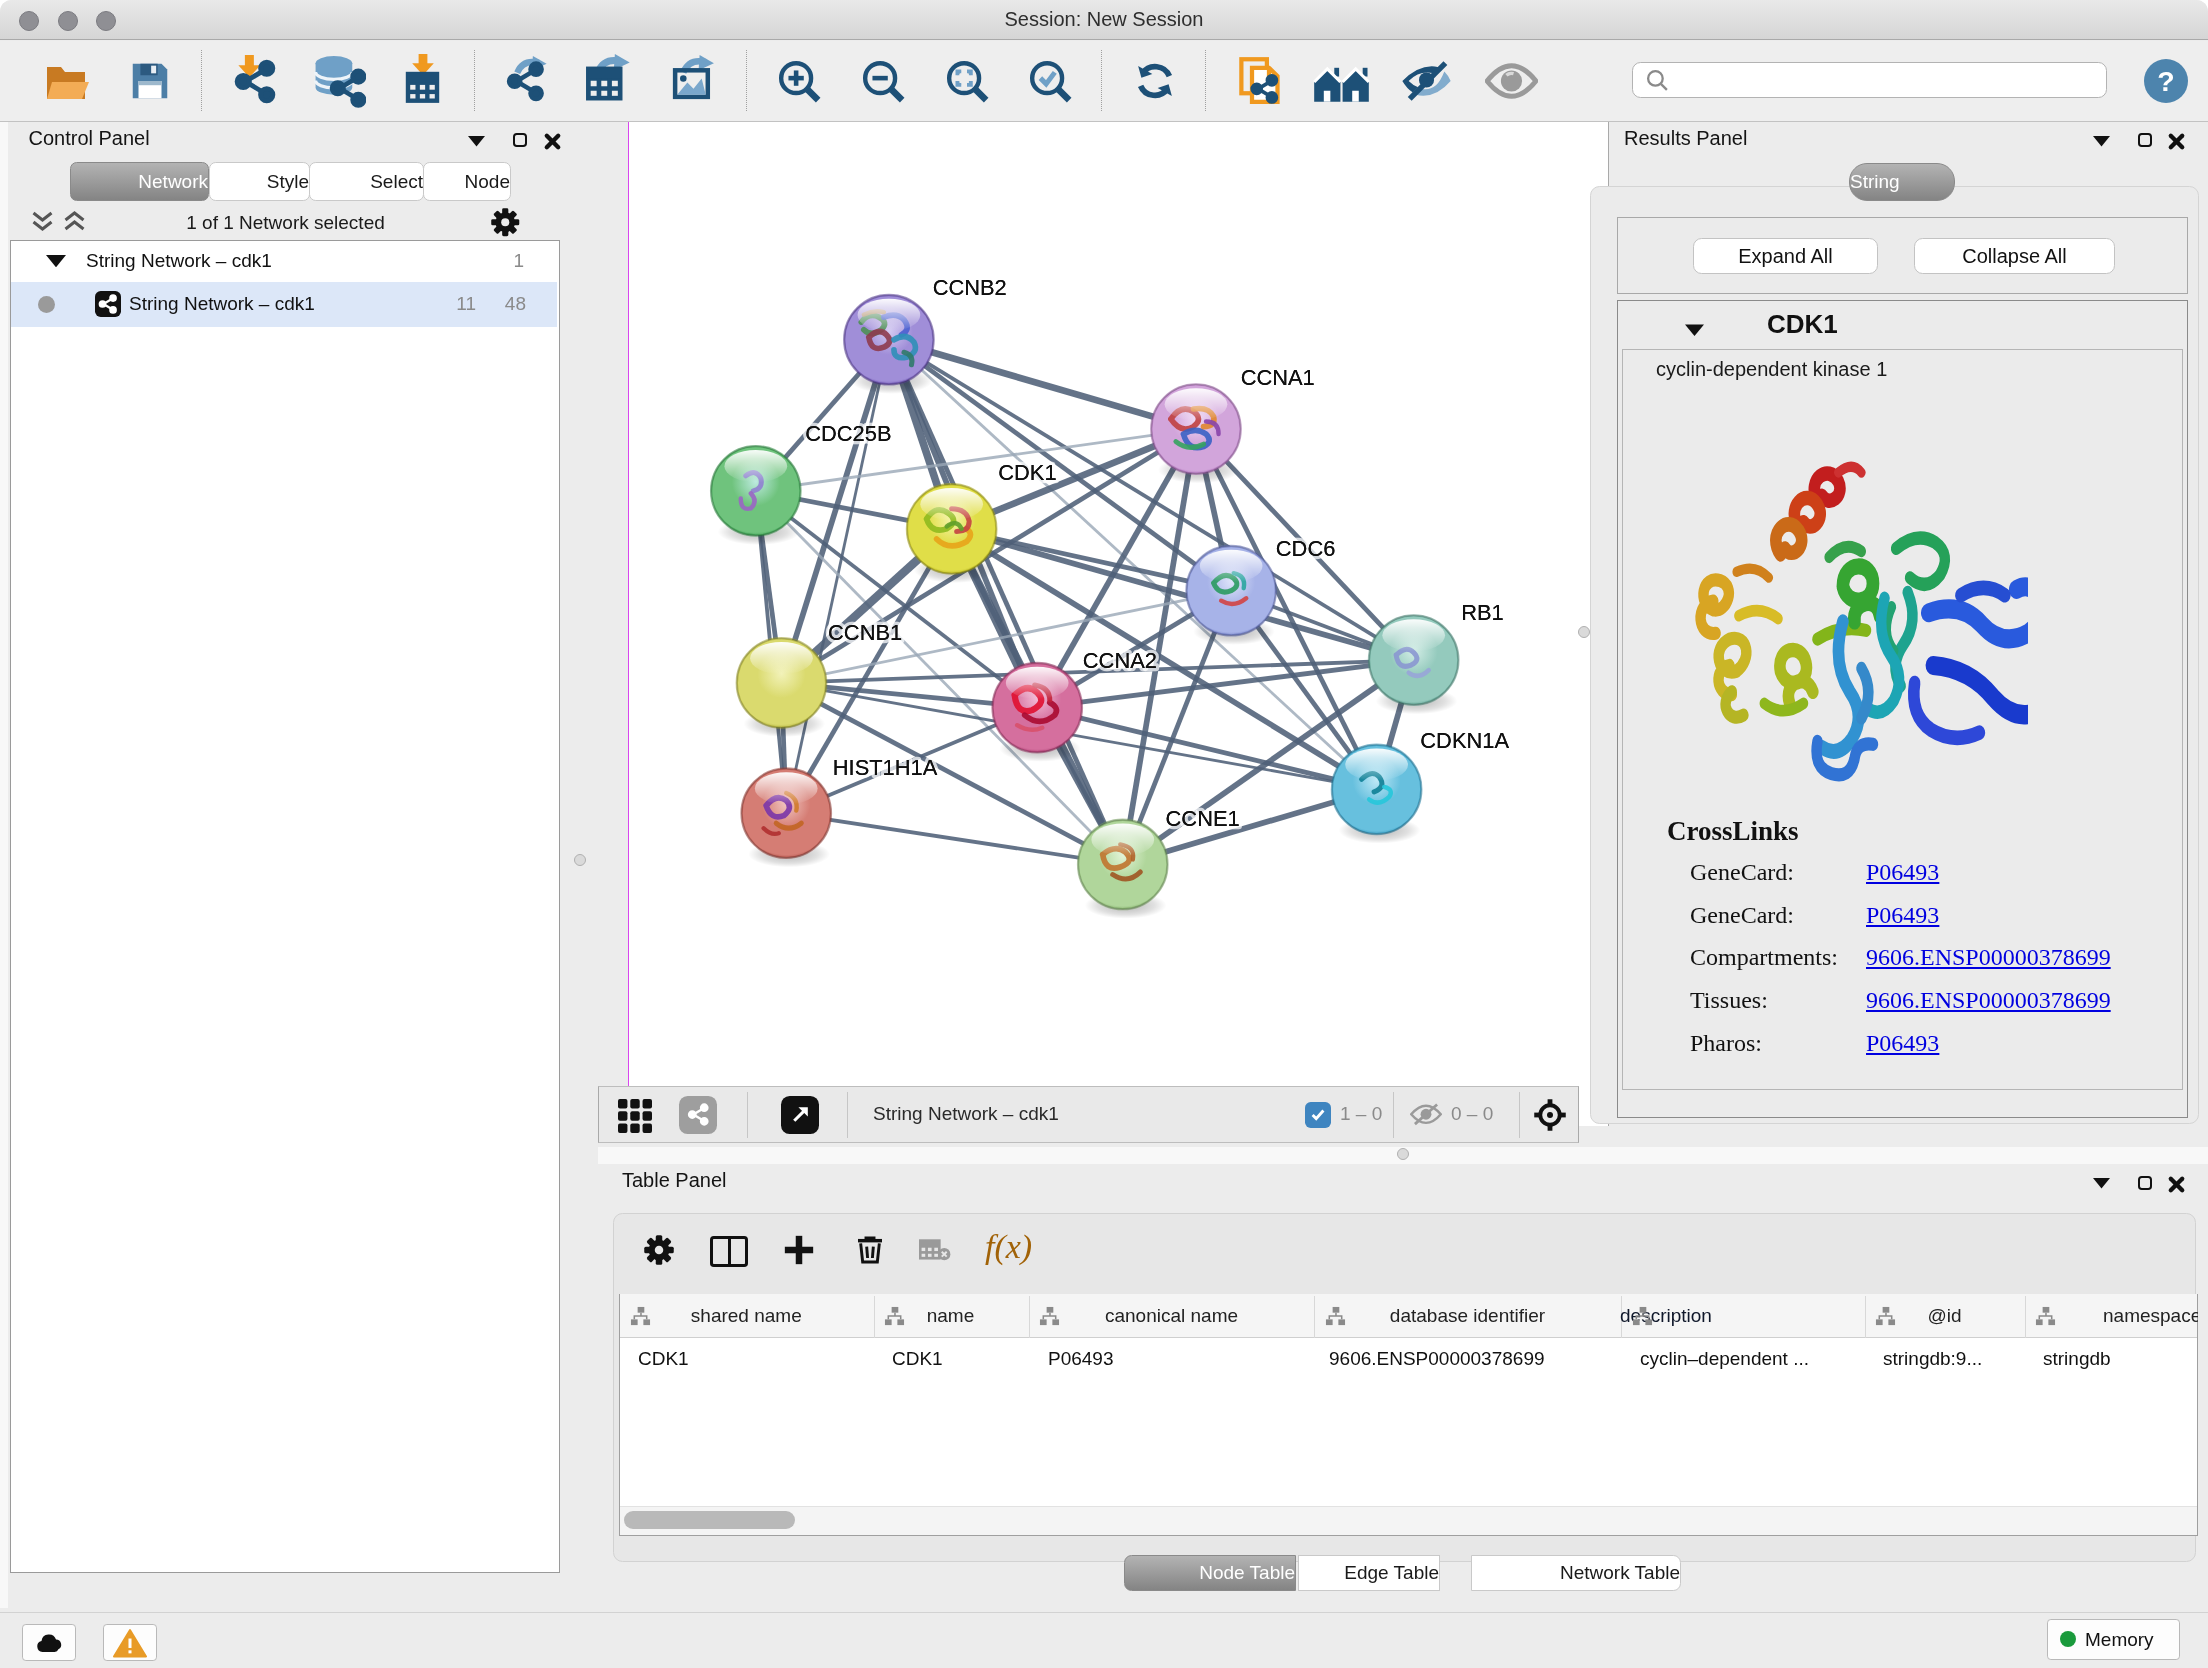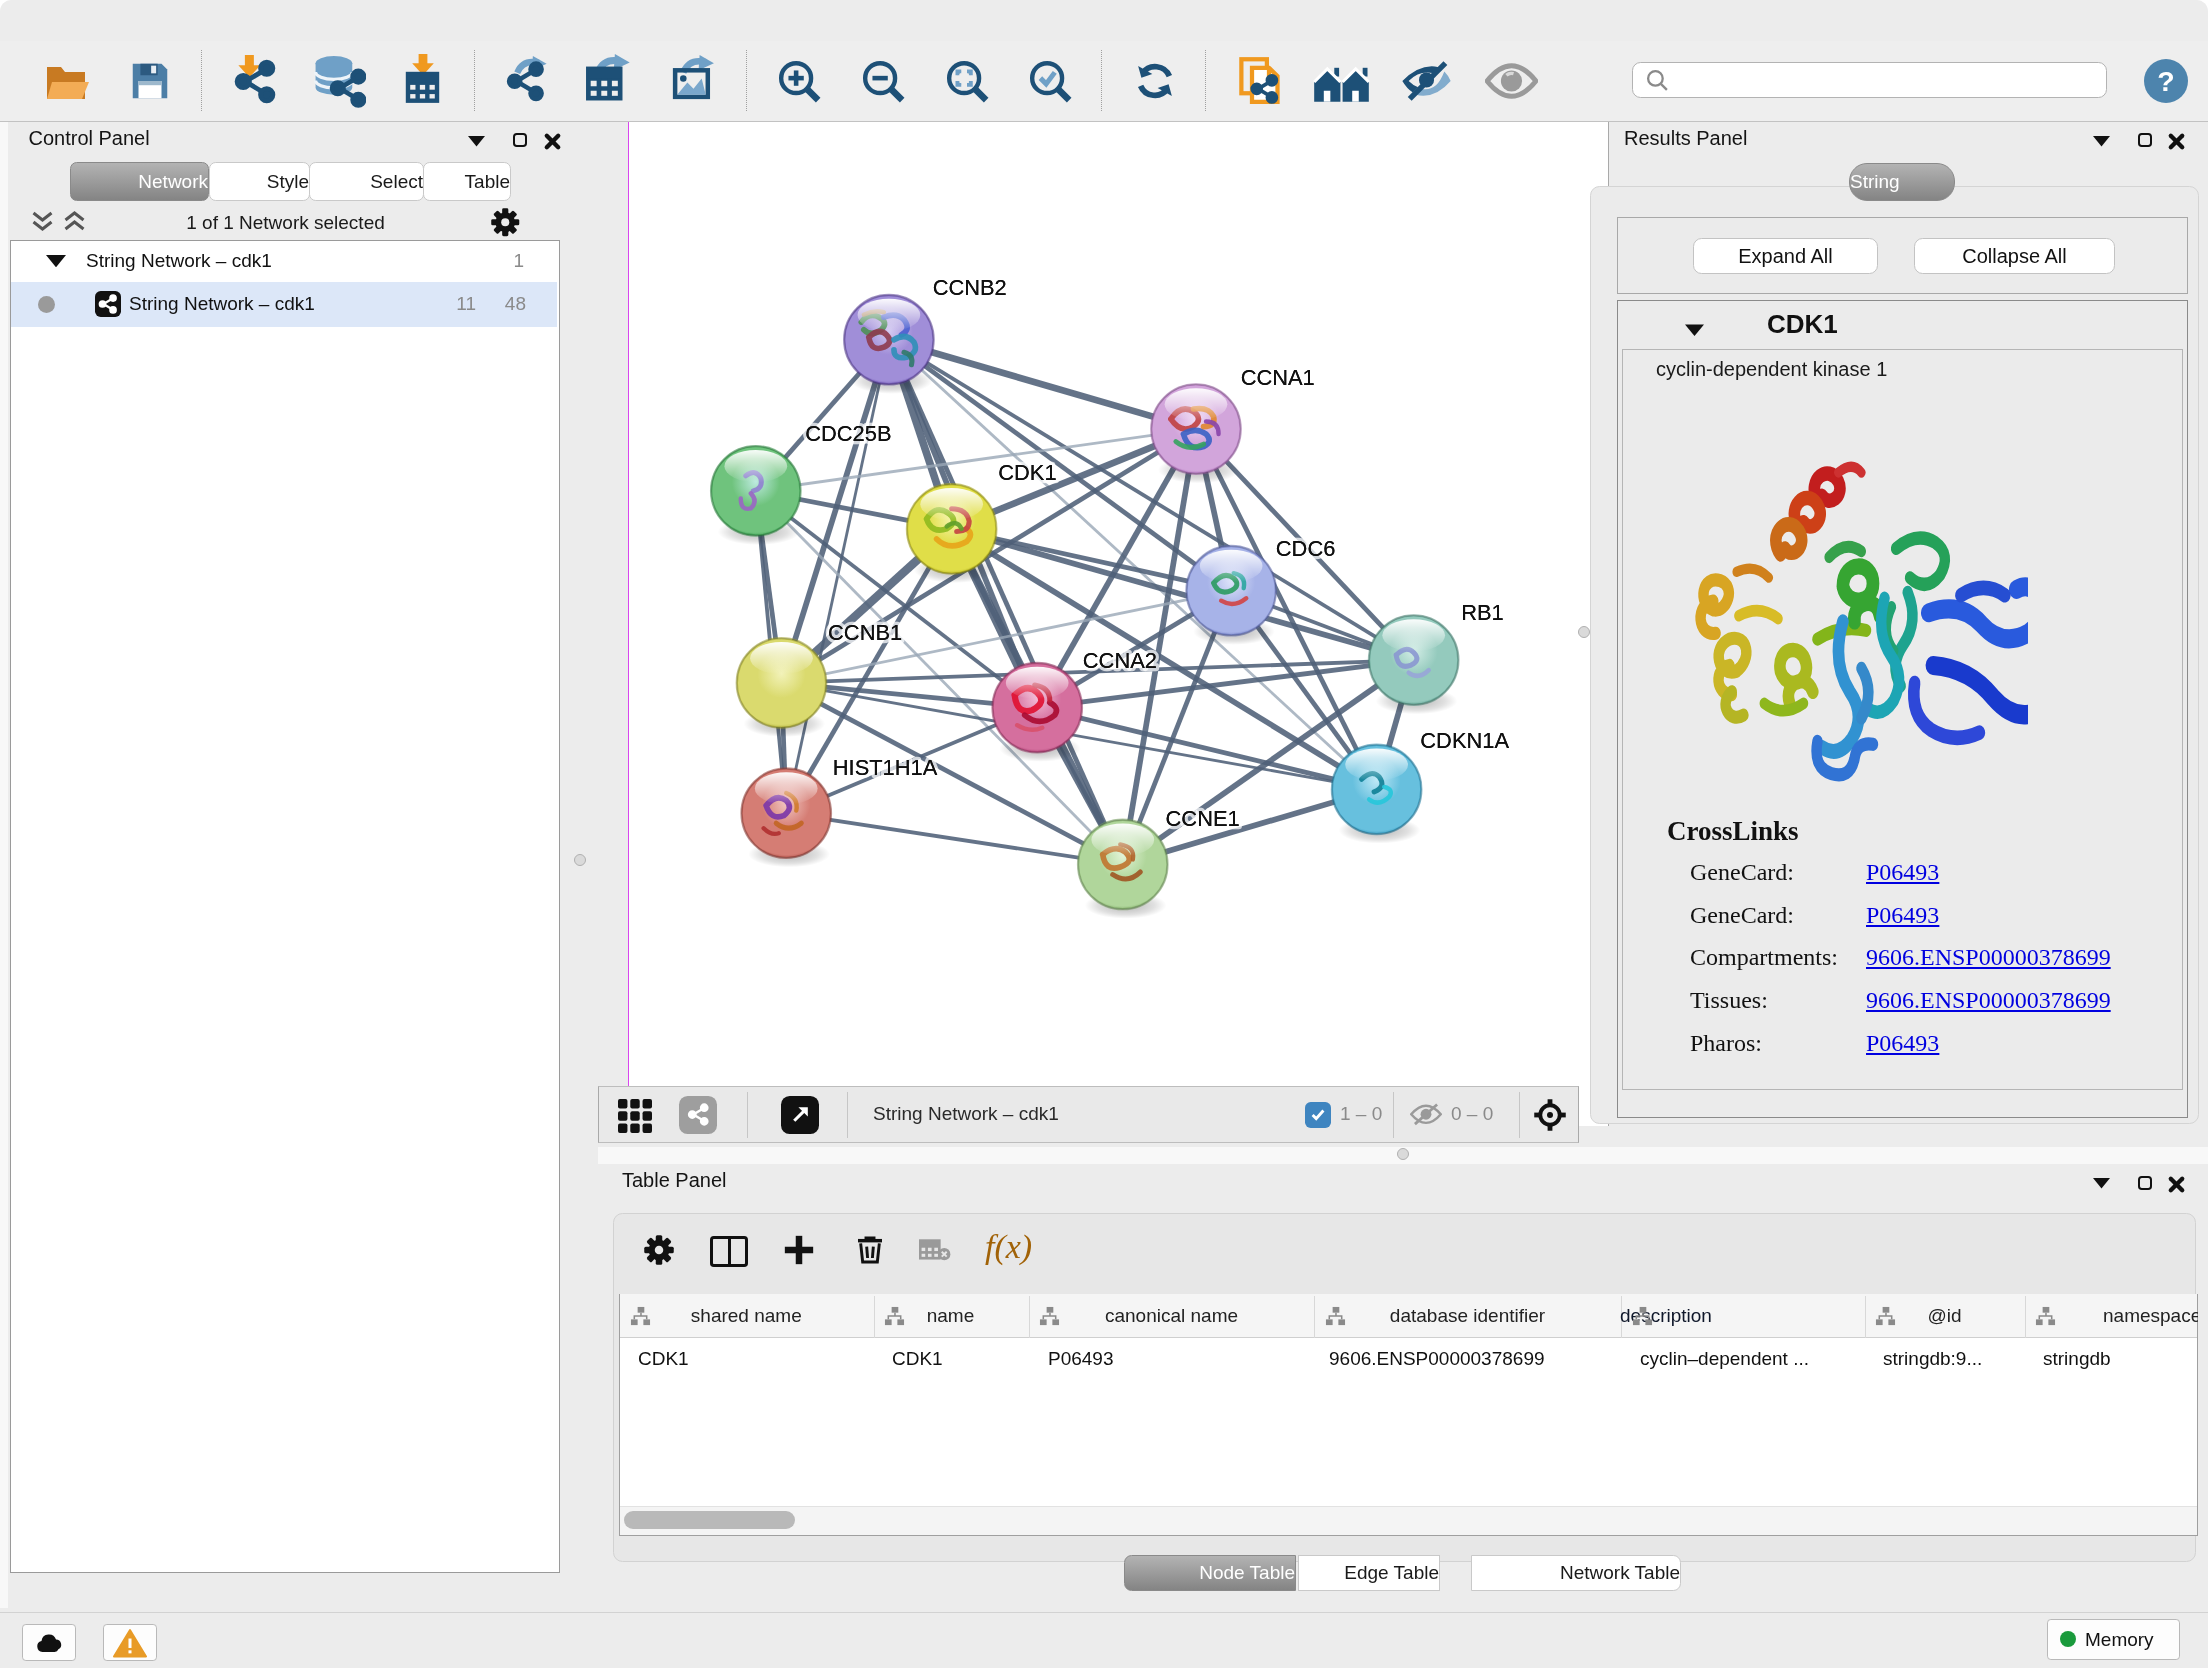--- a/index.html
+++ b/index.html
@@ -7,20 +7,26 @@
 .abs { position:absolute; }
 .hdr-title { font-size:20px; color:#141414; }
 .tab { position:absolute; height:39px; line-height:37px; text-align:right; font-size:19px; color:#1a1a1a;
        background:#fff; border:1px solid #c9c9c9; }
 .tab.sel { background:linear-gradient(#b3b3b3,#848484); color:#fff; border-color:#8a8a8a; }
 .btn { position:absolute; background:#fff; border:1px solid #c3c3c3; border-radius:8.6px; text-align:center;
        font-size:20px; color:#111; }
 
 </style></head><body>
 <div id="win">
+<div class="abs" style="left:0;top:0;width:2208px;height:40px;background:linear-gradient(#e9e9e9,#d5d5d5);border-bottom:1px solid #a9a9a9;border-radius:11.4px 11.4px 0 0">
+<div class="abs" style="left:19px;top:10.5px;width:20px;height:20px;border-radius:50%;background:#8f8f94;border:1px solid #7b7b80"></div>
+<div class="abs" style="left:58px;top:10.5px;width:20px;height:20px;border-radius:50%;background:#8f8f94;border:1px solid #7b7b80"></div>
+<div class="abs" style="left:96px;top:10.5px;width:20px;height:20px;border-radius:50%;background:#8f8f94;border:1px solid #7b7b80"></div>
+<div class="abs" style="left:0;right:0;top:7.6px;text-align:center;font-size:20px;color:#2e2e2e">Session: New Session</div>
+</div>
 <div class="abs" style="left:0;top:41px;width:2208px;height:81px;background:#eeeeee;border-bottom:1px solid #c2c2c2">
 </div>
 <svg style="position:absolute;left:43px;top:58px" width="48" height="46" viewBox="0 0 24 22">
       <path d="M2,4 L9,4 L11,6.5 L21,6.5 L21,10 L2,10 Z" fill="#c87a22"></path>
       <path d="M2,10 L21,10 L21,20 L2,20 Z" fill="#c87a22"></path>
       <path d="M4.5,11.5 L23,11.5 L19.5,20 L2,20 Z" fill="#f3ac55"></path>
     </svg>
     <svg style="position:absolute;left:127px;top:58px" width="46" height="46" viewBox="0 0 24 24">
       <path d="M3,3 L18,3 L21,6 L21,21 L3,21 Z" fill="#4c7ea6"></path>
       <rect x="7" y="3" width="9" height="6" fill="#2c5a80"></rect>
@@ -216,21 +222,21 @@
     <div style="position:absolute;left:513px;top:133px;width:14.3px;height:14.3px;border:2.5px solid #111;border-radius:3.8px"></div>
     <svg style="position:absolute;left:543px;top:132px" width="19" height="19" viewBox="0 0 20 20">
       <g stroke="#111" stroke-width="4.6" stroke-linecap="round">
         <line x1="4" y1="4" x2="16" y2="16"></line>
         <line x1="16" y1="4" x2="4" y2="16"></line>
       </g>
     </svg>
 <div class="tab sel" style="left:70px;top:162px;width:139px;border-radius:6.7px">Network</div>
 <div class="tab" style="left:209px;top:162px;width:101px;border-radius:6.7px">Style</div>
 <div class="tab" style="left:309px;top:162px;width:115px;border-radius:6.7px">Select</div>
-<div class="tab" style="left:423px;top:162px;width:88px;border-radius:6.7px">Table</div>
+<div class="tab" style="left:423px;top:162px;width:88px;border-radius:6.7px">Node</div>
 <svg style="position:absolute;left:31px;top:211px" width="23" height="20" viewBox="0 0 22 20">
       <g fill="none" stroke="#555" stroke-width="3">
         <path d="M2,2 L11,9 L20,2"></path>
         <path d="M2,11 L11,18 L20,11"></path>
       </g>
     </svg>
 <svg style="position:absolute;left:63px;top:211px" width="23" height="20" viewBox="0 0 22 20">
       <g fill="none" stroke="#555" stroke-width="3">
         <path d="M2,9 L11,2 L20,9"></path>
         <path d="M2,18 L11,11 L20,18"></path>

